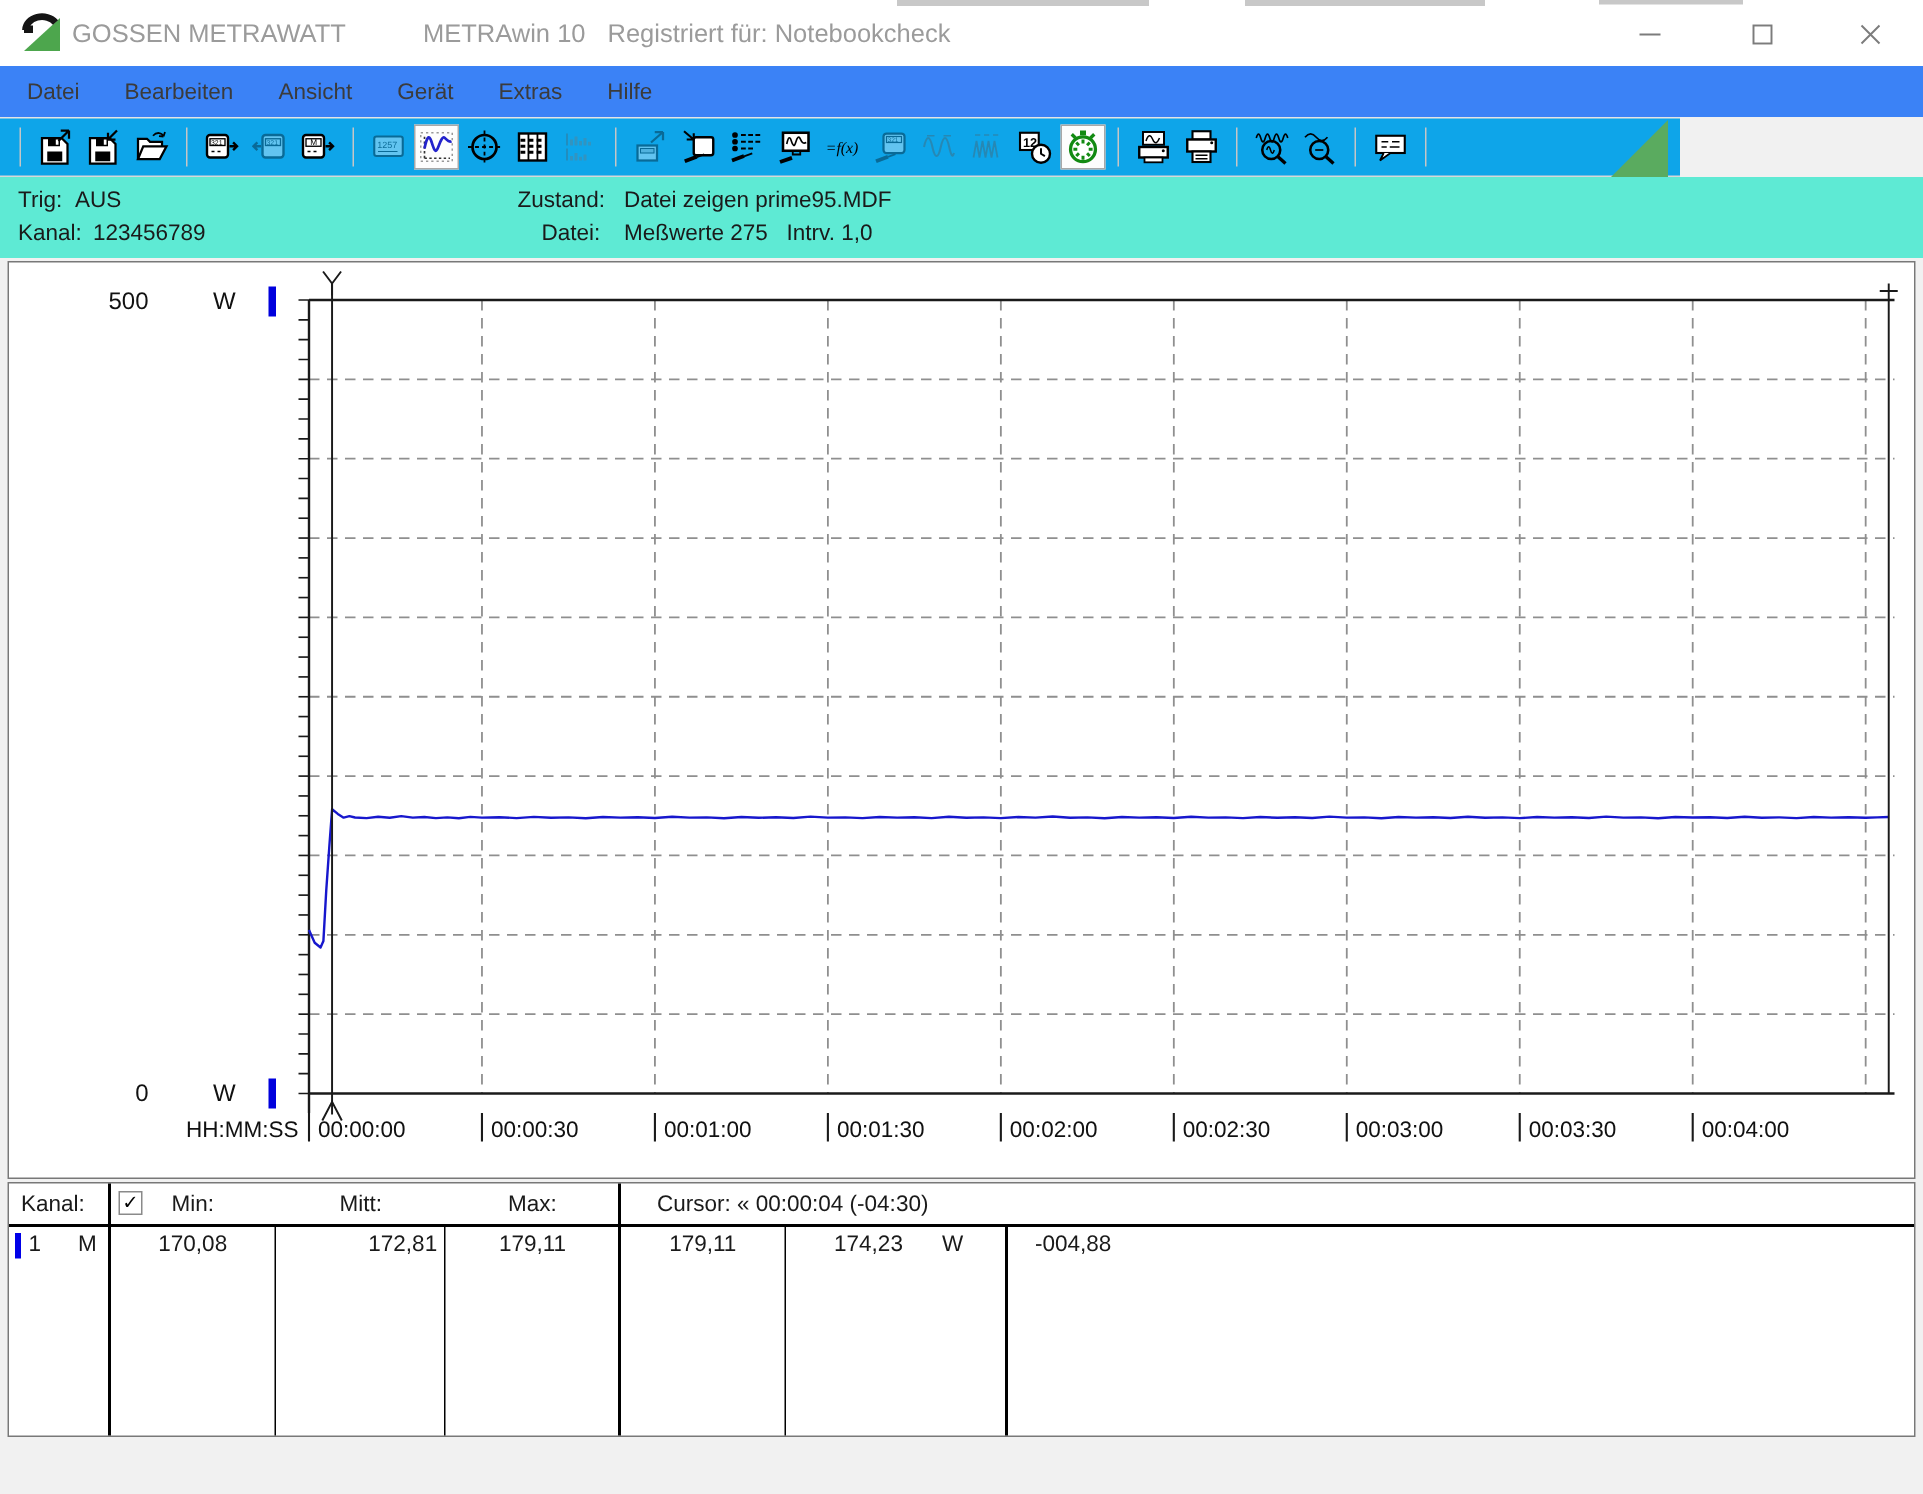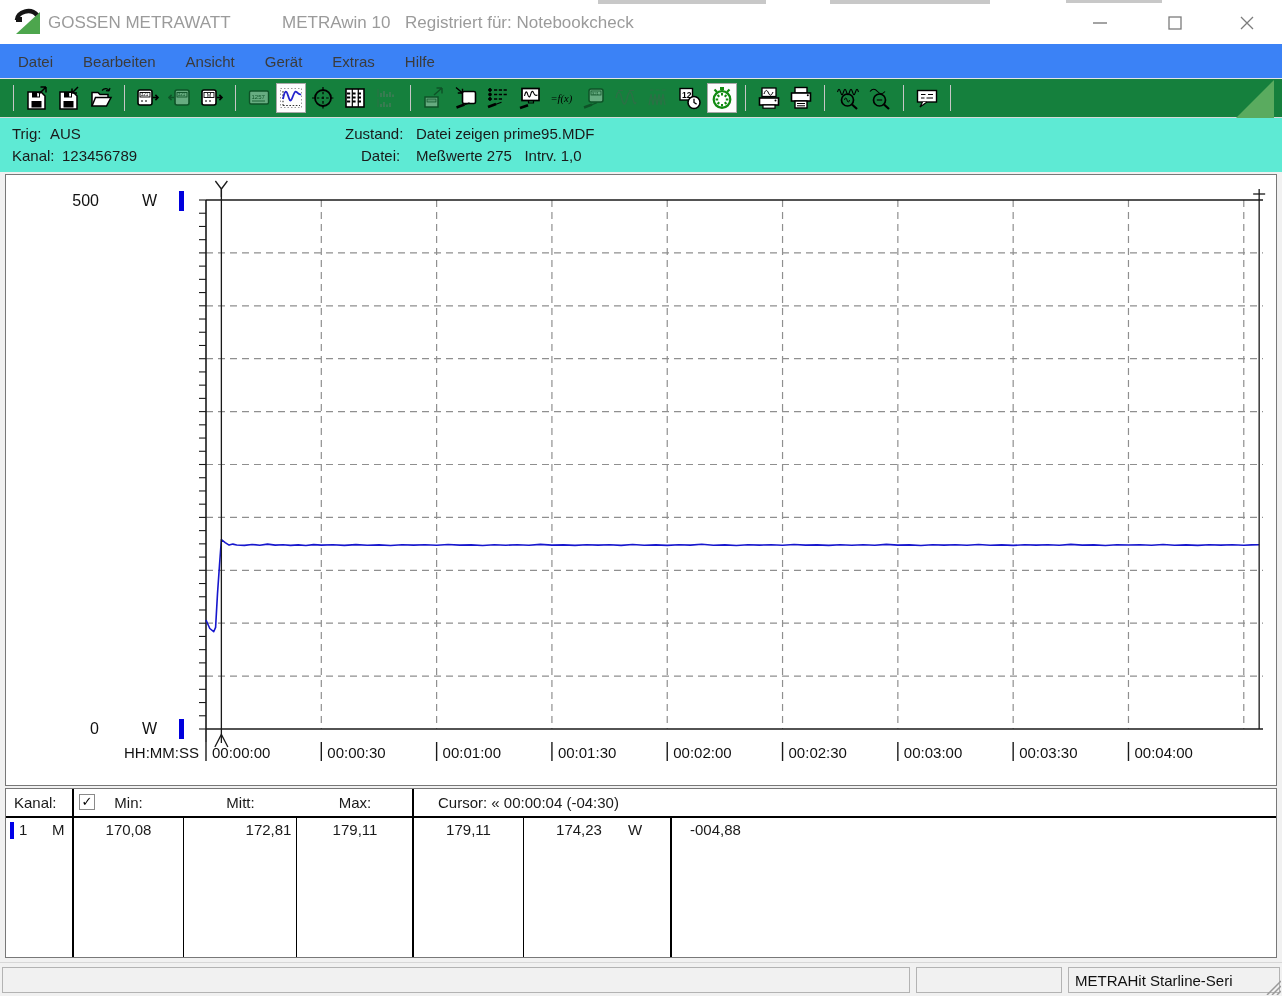--- a/index.html
+++ b/index.html
@@ -9,21 +9,21 @@
   .frag{position:absolute;top:0;height:4px;background:#9a9a9a;opacity:.55;}
   #logo{position:absolute;left:14px;top:8px;}
   .titletext{position:absolute;top:13px;font-size:17px;color:#9b9b9b;white-space:nowrap;}
   #brand{left:48px;} #appname{left:258px;margin-left:24px;} #regtext{left:405px;}
   .winctl{position:absolute;top:12px;width:26px;height:22px;display:flex;align-items:center;justify-content:center;}
   #btn-min{left:1087px;} #btn-max{left:1162px;} #btn-close{left:1234px;}
   
   #menubar{position:absolute;left:0;top:44px;width:1282px;height:34px;background:#3b82f6;display:flex;align-items:center;padding-left:13px;box-sizing:border-box;}
   .menu-item{font-size:15px;color:#3b3b3b;margin-right:20px;padding:3px 5px;white-space:nowrap;}
   
-  #toolbar{position:absolute;left:0;top:78px;width:1282px;height:40px;background:#15803d;border-top:1px solid #e4e4e4;border-bottom:1px solid #d8d8d8;box-sizing:border-box;text-align:center;}
+  #toolbar{position:absolute;left:0;top:78px;width:1120px;height:40px;background:#0ea5e9;border-top:1px solid #e4e4e4;border-bottom:1px solid #d8d8d8;box-sizing:border-box;text-align:center;}
   #toolbar-icons{position:absolute;left:6px;top:0;height:38px;display:flex;align-items:center;}
   .tb{width:30px;height:30px;display:flex;align-items:center;justify-content:center;margin:0 1px;border:1px solid transparent;box-sizing:border-box;background:transparent;}
   .tb.pressed{background:#fdfdfd;border:1px solid #a8a8a8;}
   .tb.disabled{opacity:.35;filter:grayscale(1);}
   .tbsep{width:1px;height:26px;background:#c6c6c6;margin:0 7px;}
   #tb-triangle{position:absolute;right:8px;top:1px;}
   
   #statuspanel{position:absolute;left:0;top:118px;width:1282px;height:54px;background:#5eead4;font-size:15px;}
   .sp{position:absolute;white-space:pre;}
   #sp-trig-l{left:12px;top:7px;} #sp-trig-v{left:50px;top:7px;}
@@ -450,23 +450,13 @@
     <span class="tcell" style="left:46px;top:32px;">M</span>
     <span class="tcell tcenter" style="left:68px;top:32px;width:109px;">170,08</span>
     <span class="tcell tcenter" style="left:179px;top:32px;width:111px;padding-left:28px;">172,81</span>
     <span class="tcell tcenter" style="left:292px;top:32px;width:114px;">179,11</span>
     <span class="tcell tcenter" style="left:408px;top:32px;width:109px;">179,11</span>
     <span class="tcell tcenter" style="left:518px;top:32px;width:110px;">174,23</span>
     <span class="tcell" style="left:622px;top:32px;">W</span>
     <span class="tcell" style="left:684px;top:32px;">-004,88</span>
   </div>
 
-  <div id="statusbar">
-    <div class="sb-panel" id="sb1"></div>
-    <div class="sb-panel" id="sb2"></div>
-    <div class="sb-panel" id="sb3">
-      <span>METRAHit Starline-Seri</span>
-    </div>
-    <svg id="grip" width="16" height="16" viewBox="0 0 16 16">
-      <path d="M16 2L2 16M16 7L7 16M16 12l-4 4" stroke="#9a9a9a" stroke-width="1.5"></path>
-    </svg>
-  </div>
 </div>
 
 </body></html>

